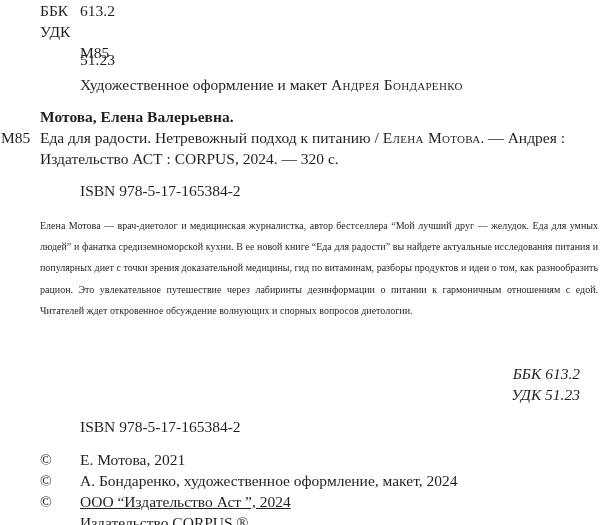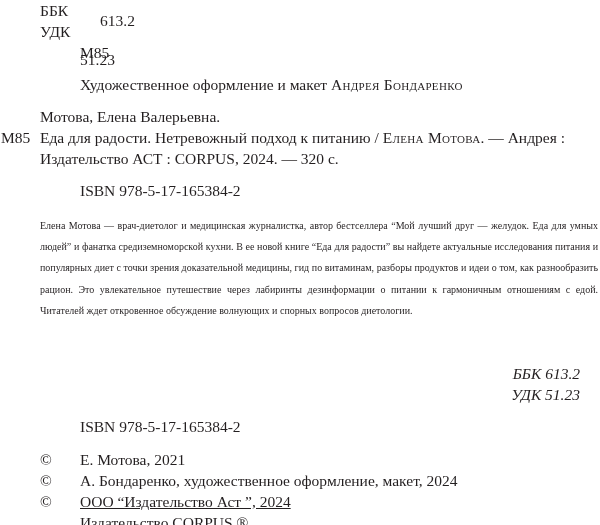--- a/index.html
+++ b/index.html
@@ -5,34 +5,34 @@
   html, body { margin: 0; padding: 0; background: #ffffff; }
   body {
     width: 600px; height: 525px; position: relative; overflow: hidden;
     font-family: "Liberation Serif", "DejaVu Serif", serif;
     color: #231f20; font-size: 15.5px; line-height: 21px;
   }
   .abs { position: absolute; white-space: nowrap; }
   .lbl { left: 40px; }
   .val { left: 80px; }
   .sc { font-variant: small-caps; letter-spacing: 0.3px; }
-  .bold { font-weight: normal; }
+  .bold { font-weight: bold; }
   .para {
     position: absolute; left: 40px; top: 215px; width: 558px;
     text-align: justify; text-align-last: left; line-height: 21.2px;
     font-size: 10px;
   }
   .right { right: 20px; text-align: right; font-style: italic; }
   .copy { left: 40px; width: 30px; }
 </style>
 </head>
 <body>
 
 <div class="abs lbl" style="top:0px;">ББК</div>
-<div class="abs val" style="top:10px;margin-left:20px;">613.2</div>
+<div class="abs val" style="top:0px;">613.2</div>
 <div class="abs lbl" style="top:21px;">УДК</div>
 <div class="abs val" style="top:21px;margin-top:28px;">51.23</div>
 <div class="abs val" style="top:42px;">М85</div>
 
 <div class="abs val" style="top:74px;">
   <span>Художественное оформление и макет </span><span class="sc">Андрея Бондаренко</span>
 </div>
 
 <div class="abs bold" style="top:106px; left:40px;">Мотова, Елена Валерьевна.</div>
 <div class="abs" style="top:127px; left:1px;">М85</div>

